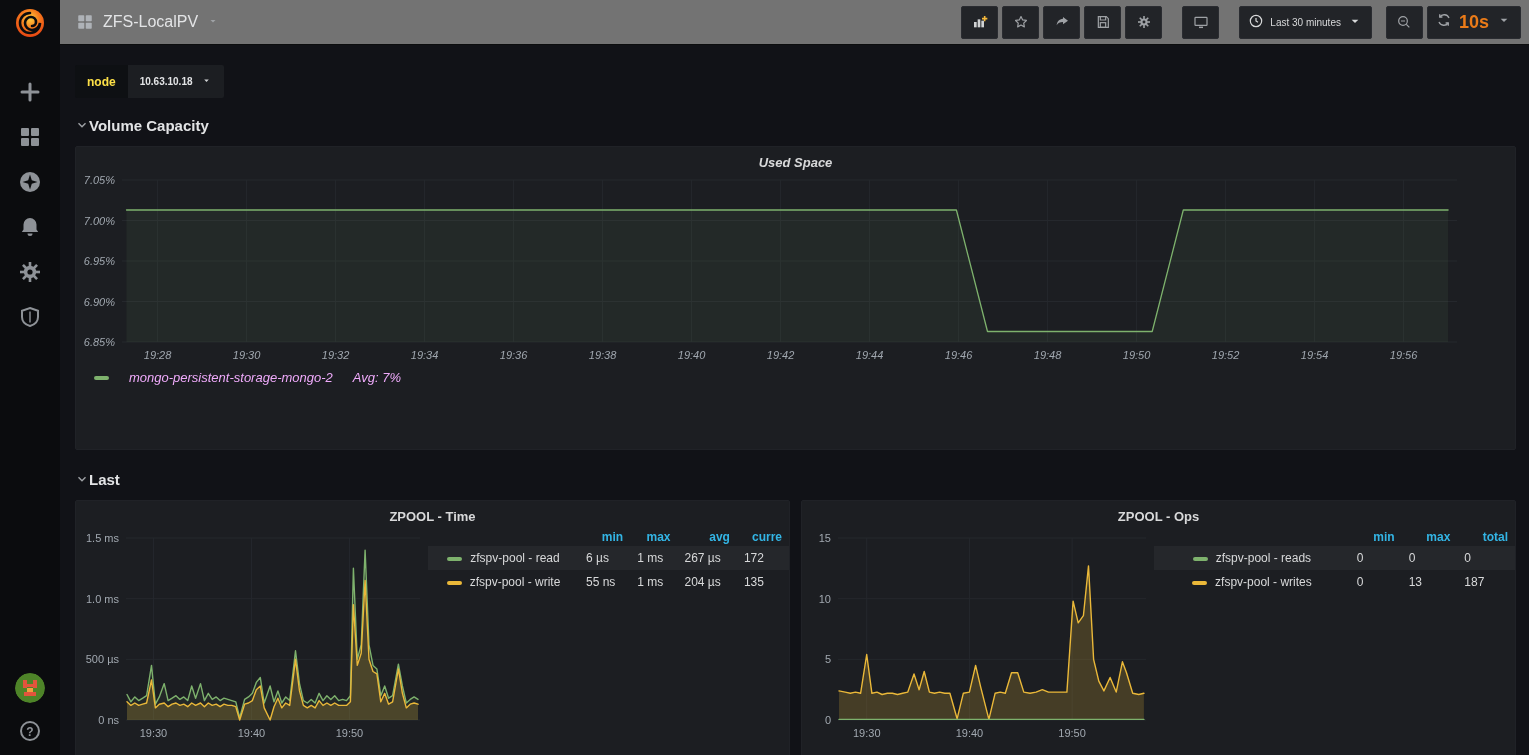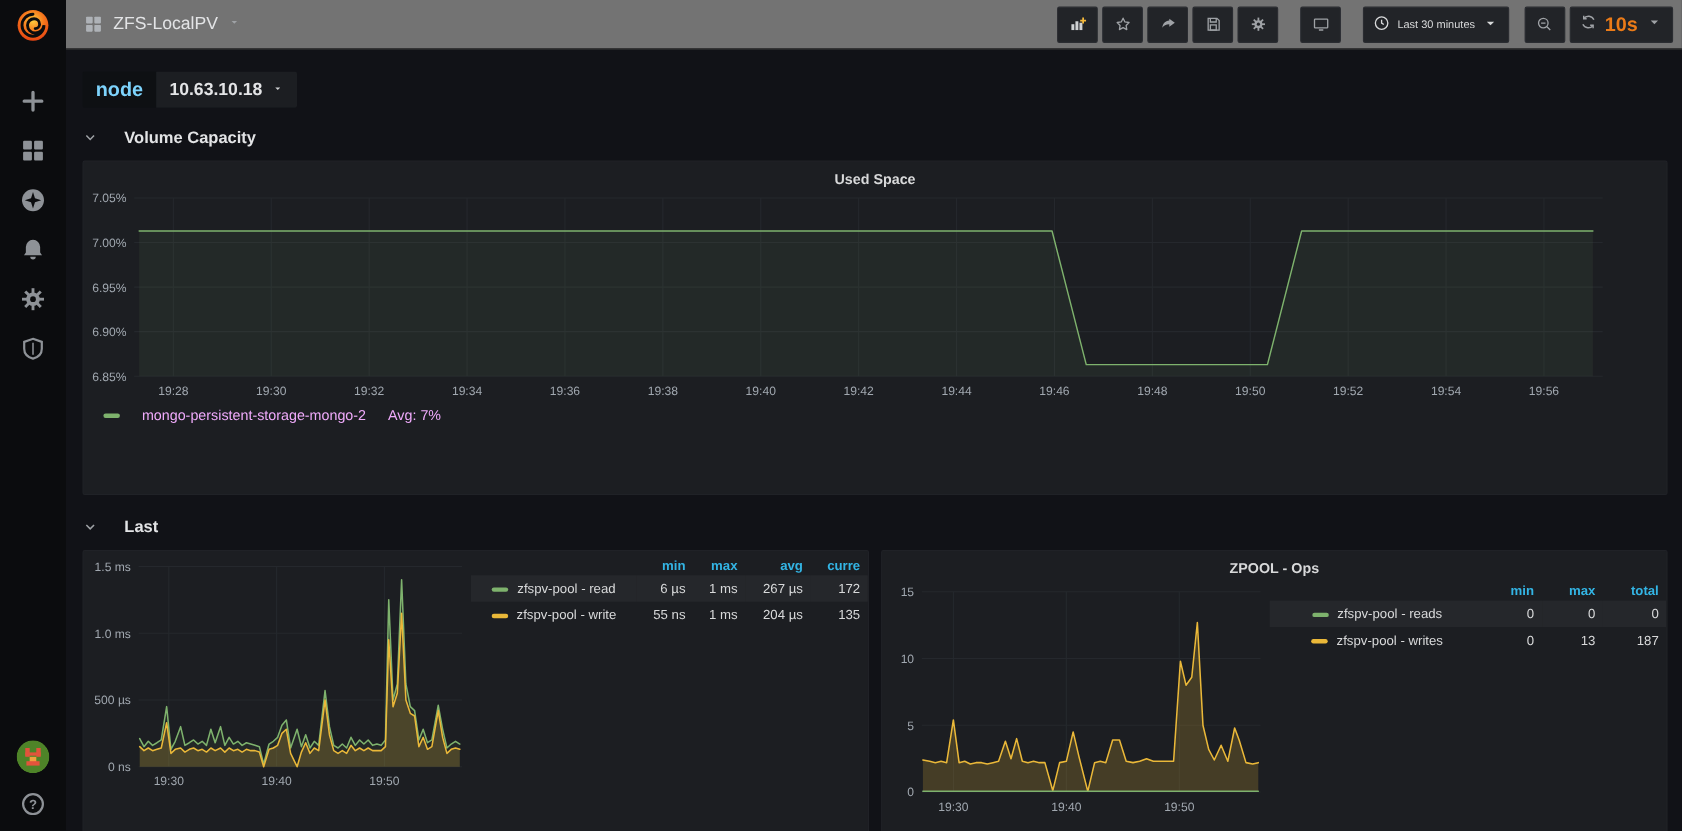--- a/index.html
+++ b/index.html
@@ -31,48 +31,48 @@
   .nav-sep { width:12px; }
   .timepicker { gap:6px; font-size:10px; color:#d8d9da; }
   .refresh-btn { gap:7px; }
   .refresh-interval { color:#eb7b18; font-size:18px; font-weight:700; }
 
   
   .content { position:absolute; left:60px; top:45px; right:0; bottom:0; padding:20px 13px 0 15px; }
 
   .var-row { display:flex; margin-bottom:12px; }
   .var-chip { display:flex; height:33px; border-radius:2px; overflow:hidden; cursor:pointer; }
-  .var-label { background:#0e1013; color:#7dd3fc; font-size:18px; font-weight:700; display:flex;
+  .var-label { background:#0e1013; color:#fde047; font-size:12px; font-weight:700; display:flex;
     align-items:center; padding:0 12px; }
-  .var-value { background:#1c1e22; color:#e3e4e6; font-size:16px; font-weight:700; display:flex;
+  .var-value { background:#1c1e22; color:#e3e4e6; font-size:10px; font-weight:700; display:flex;
     align-items:center; gap:8px; padding:0 12px; }
   .var-value .caret { color:#d0d2d4; }
 
-  .section-header { display:flex; align-items:center; gap:24px; height:30px; cursor:pointer; margin:2px 0 6px; }
+  .section-header { display:flex; align-items:center; gap:0; height:30px; cursor:pointer; margin:2px 0 6px; }
   .section-header svg { width:14px; height:14px; color:#9fa2a6; }
   .section-title { font-size:15px; font-weight:700; color:#e3e4e6; }
 
   .panel { background:#1c1e22; border:1px solid #202227; border-radius:2px; }
   .panel-title { text-align:center; font-size:13px; font-weight:700; color:#d8d9da;
     padding:8px 0 0; cursor:pointer; }
-  .panel-used-space { height:304px; margin-bottom:14px; }
+  .panel-used-space { height:304px; margin-bottom:14px;font-style:italic; }
   .pools-row { display:flex; gap:11px; margin-bottom:12px; }
   .pools-row .panel { flex:1; height:260px; overflow:hidden; }
   .panel-body { display:flex; align-items:flex-start; }
 
   svg.chart { display:block; cursor:crosshair; }
   .chart text { font-family:"Liberation Sans", sans-serif; }
 
   .us-legend { display:flex; align-items:center; gap:20px; margin:0 0 0 18px; font-size:13px; color:#f0abfc; cursor:pointer; }
   .marker { display:inline-block; width:15px; height:4px; border-radius:2px; }
 
   .legend-wrap { flex:1; overflow:hidden; margin-top:4px; }
   .legend-table { width:100%; border-collapse:collapse; font-size:12px; }
   .legend-table th { color:#33b5e5; font-weight:700; text-align:right; padding:2px 7px; white-space:nowrap; }
-  .legend-table td { padding:5px 7px; text-align:right; white-space:nowrap; color:#d8d9da; }
+  .legend-table td { padding:5px 7px; text-align:left; white-space:nowrap; color:#d8d9da; }
   .legend-table td.lbl { text-align:center; cursor:pointer; }
   .legend-table tr.hl { background:rgba(255,255,255,0.045); }
   .legend-table td.lbl .marker { margin-right:8px; vertical-align:middle; }
 </style>
 </head>
 <body>
 
 <div class="sidebar">
   <div class="logo">
     <svg viewBox="0 0 34 34">
@@ -348,20 +348,21 @@
 
   <div class="section-header">
     <svg viewBox="0 0 24 24" fill="none" stroke="currentColor" stroke-width="2.4">
         <path d="M6 9l6 6 6-6"></path>
       </svg>
     <span class="section-title">Last</span>
   </div>
 
   <div class="pools-row">
     <div class="panel">
+      <div class="panel-title">ZPOOL - Time</div>
       <div class="panel-body">
         <svg id="chart-zpool-time" class="chart" width="352" height="226">
             <line x1="77.44" x2="77.44" y1="14" y2="196" stroke="#25282d" stroke-width="1"></line>
             <text x="77.44" y="213" fill="#a1a8b0" font-size="11" text-anchor="middle">19:30</text>
             <line x1="175.44" x2="175.44" y1="14" y2="196" stroke="#25282d" stroke-width="1"></line>
             <text x="175.44" y="213" fill="#a1a8b0" font-size="11" text-anchor="middle">19:40</text>
             <line x1="273.43999999999994" x2="273.43999999999994" y1="14" y2="196" stroke="#25282d" stroke-width="1"></line>
             <text x="273.43999999999994" y="213" fill="#a1a8b0" font-size="11" text-anchor="middle">19:50</text>
             <line x1="50" x2="344" y1="196" y2="196" stroke="#25282d" stroke-width="1"></line>
             <text x="43" y="200" fill="#a1a8b0" font-size="11" text-anchor="end">0 ns</text>

